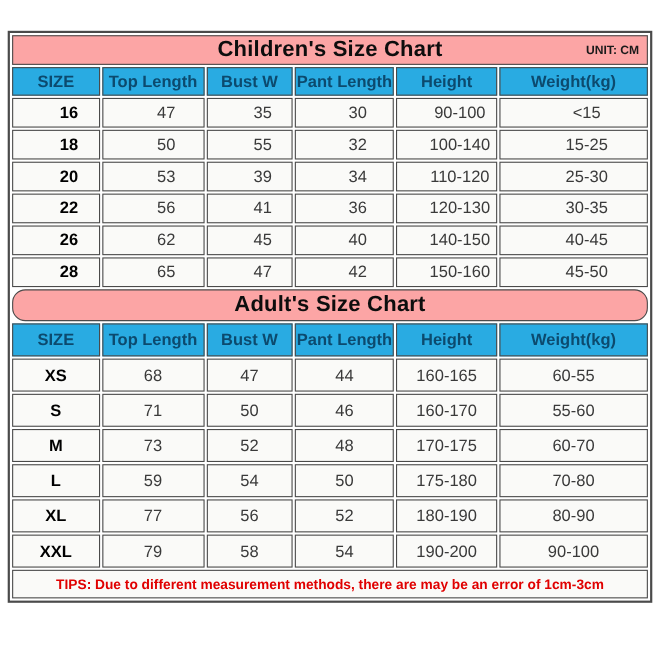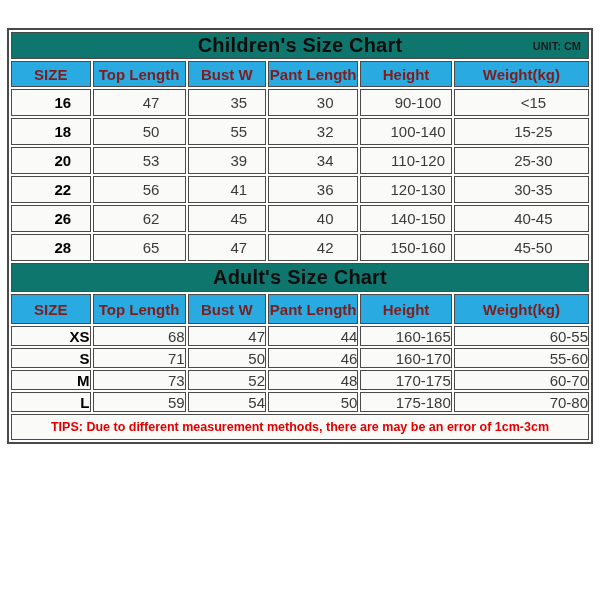--- a/index.html
+++ b/index.html
@@ -27,49 +27,49 @@
     text-align: center;
     vertical-align: middle;
     background: #fafaf8;
     color: #3a3a3a;
     font-size: 15px;
     white-space: nowrap;
     overflow: hidden;
   }
   th {
     background: var(--header-bg, #29abe2);
-    color: #7f1d1d;
+    color: #0c4a6e;
     font-weight: bold;
     height: 26px;
   }
   tr.adult-header-row th { height: 30px; }
   .title-cell {
-    background: #0f766e;
+    background: #fca5a5;
     position: relative;
     height: 27px;
     margin-left: 28px;
   }
-  .adult-title-cell { height: 29px; }
+  .adult-title-cell { height: 29px; border-radius: 12px; }
   .chart-title {
     font-size: 20px;
     font-weight: bold;
     color: #0d0d0d;
     letter-spacing: 0.2px;
   }
   .unit-label {
     position: absolute;
     right: 7px; top: 50%;
     transform: translateY(-50%);
     font-size: 11px;
     font-weight: bold;
     color: #1a1a1a;
     padding-left: 28px;
   }
   #children-body td { height: 27px; padding-left: 24px; }
-  #adult-body td { height: 20px; text-align: right; }
+  #adult-body td { height: 30px; }
   #children-body td:first-child,
   #adult-body td:first-child {
     font-weight: bold;
     color: #000000;
   }
   .tips-cell {
     height: 26px;
     color: var(--tips-color, #e00000);
     font-weight: bold;
     font-size: 12.5px;
@@ -195,20 +195,36 @@
           <td>60-70</td>
         </tr>
         <tr>
           <td>L</td>
           <td>59</td>
           <td>54</td>
           <td>50</td>
           <td>175-180</td>
           <td>70-80</td>
         </tr>
+        <tr>
+          <td>XL</td>
+          <td>77</td>
+          <td>56</td>
+          <td>52</td>
+          <td>180-190</td>
+          <td>80-90</td>
+        </tr>
+        <tr>
+          <td>XXL</td>
+          <td>79</td>
+          <td>58</td>
+          <td>54</td>
+          <td>190-200</td>
+          <td>90-100</td>
+        </tr>
       </tbody>
     <tbody>
       <tr>
         <td colspan="6" class="tips-cell">TIPS: Due to different measurement methods, there are may be an error of 1cm-3cm</td>
       </tr>
     </tbody>
   </table>
 </div>
 
 </body></html>

